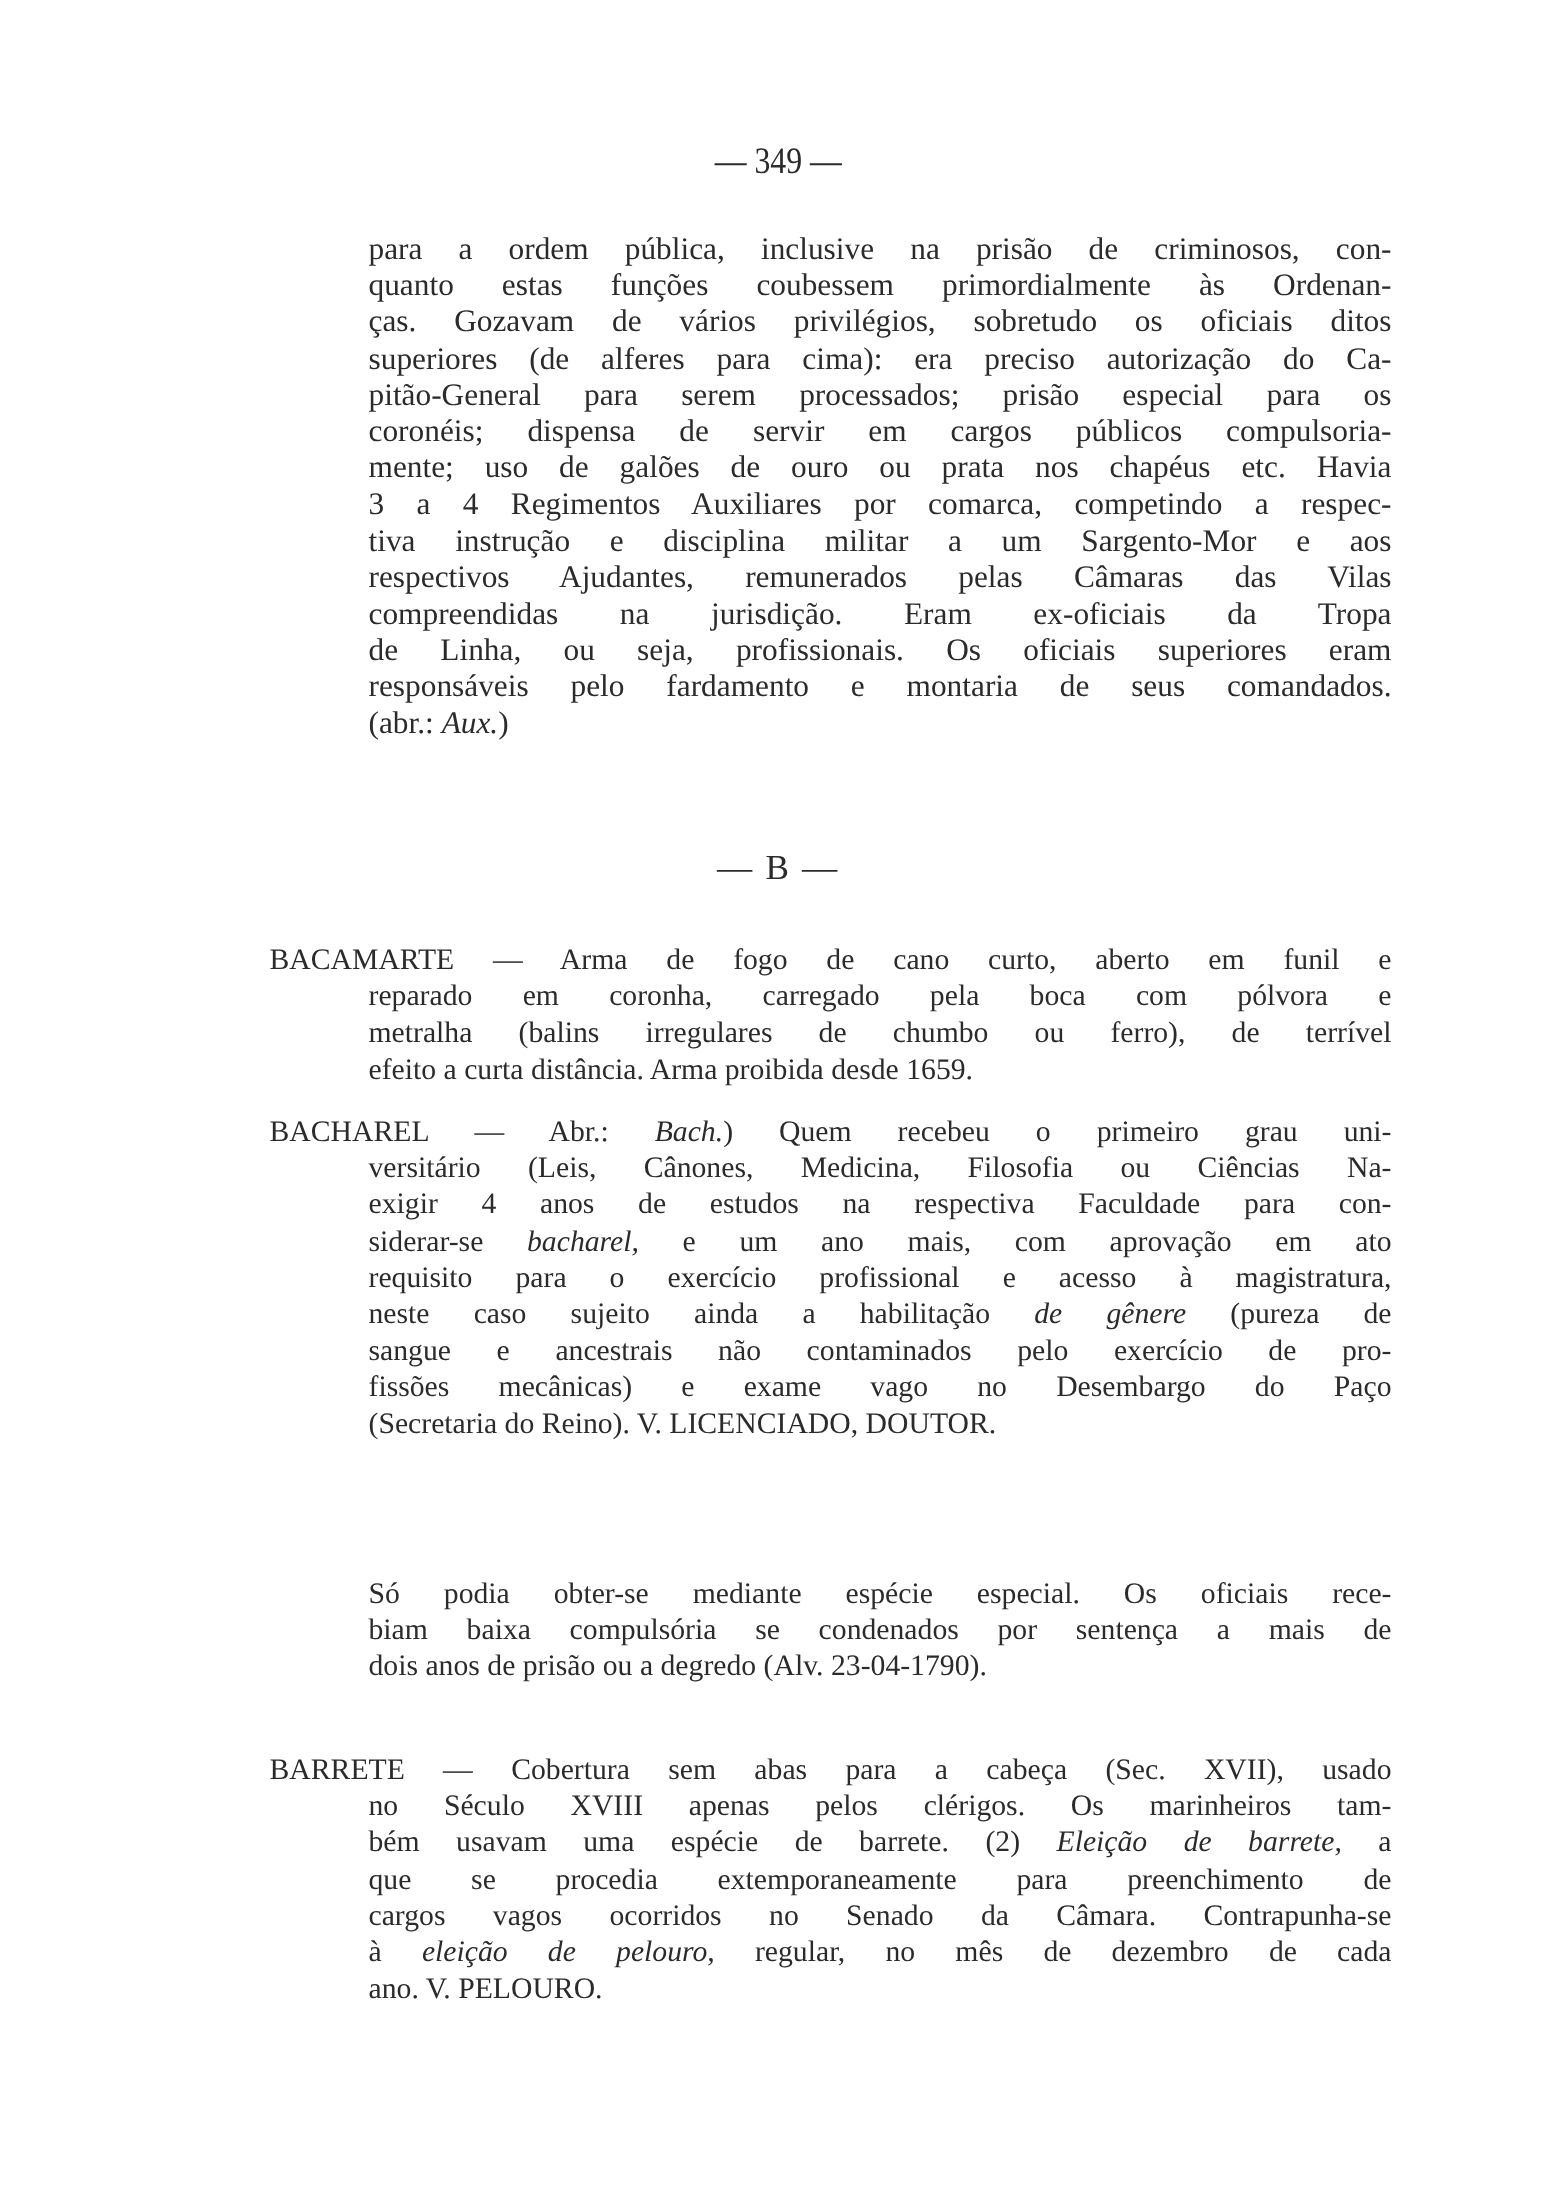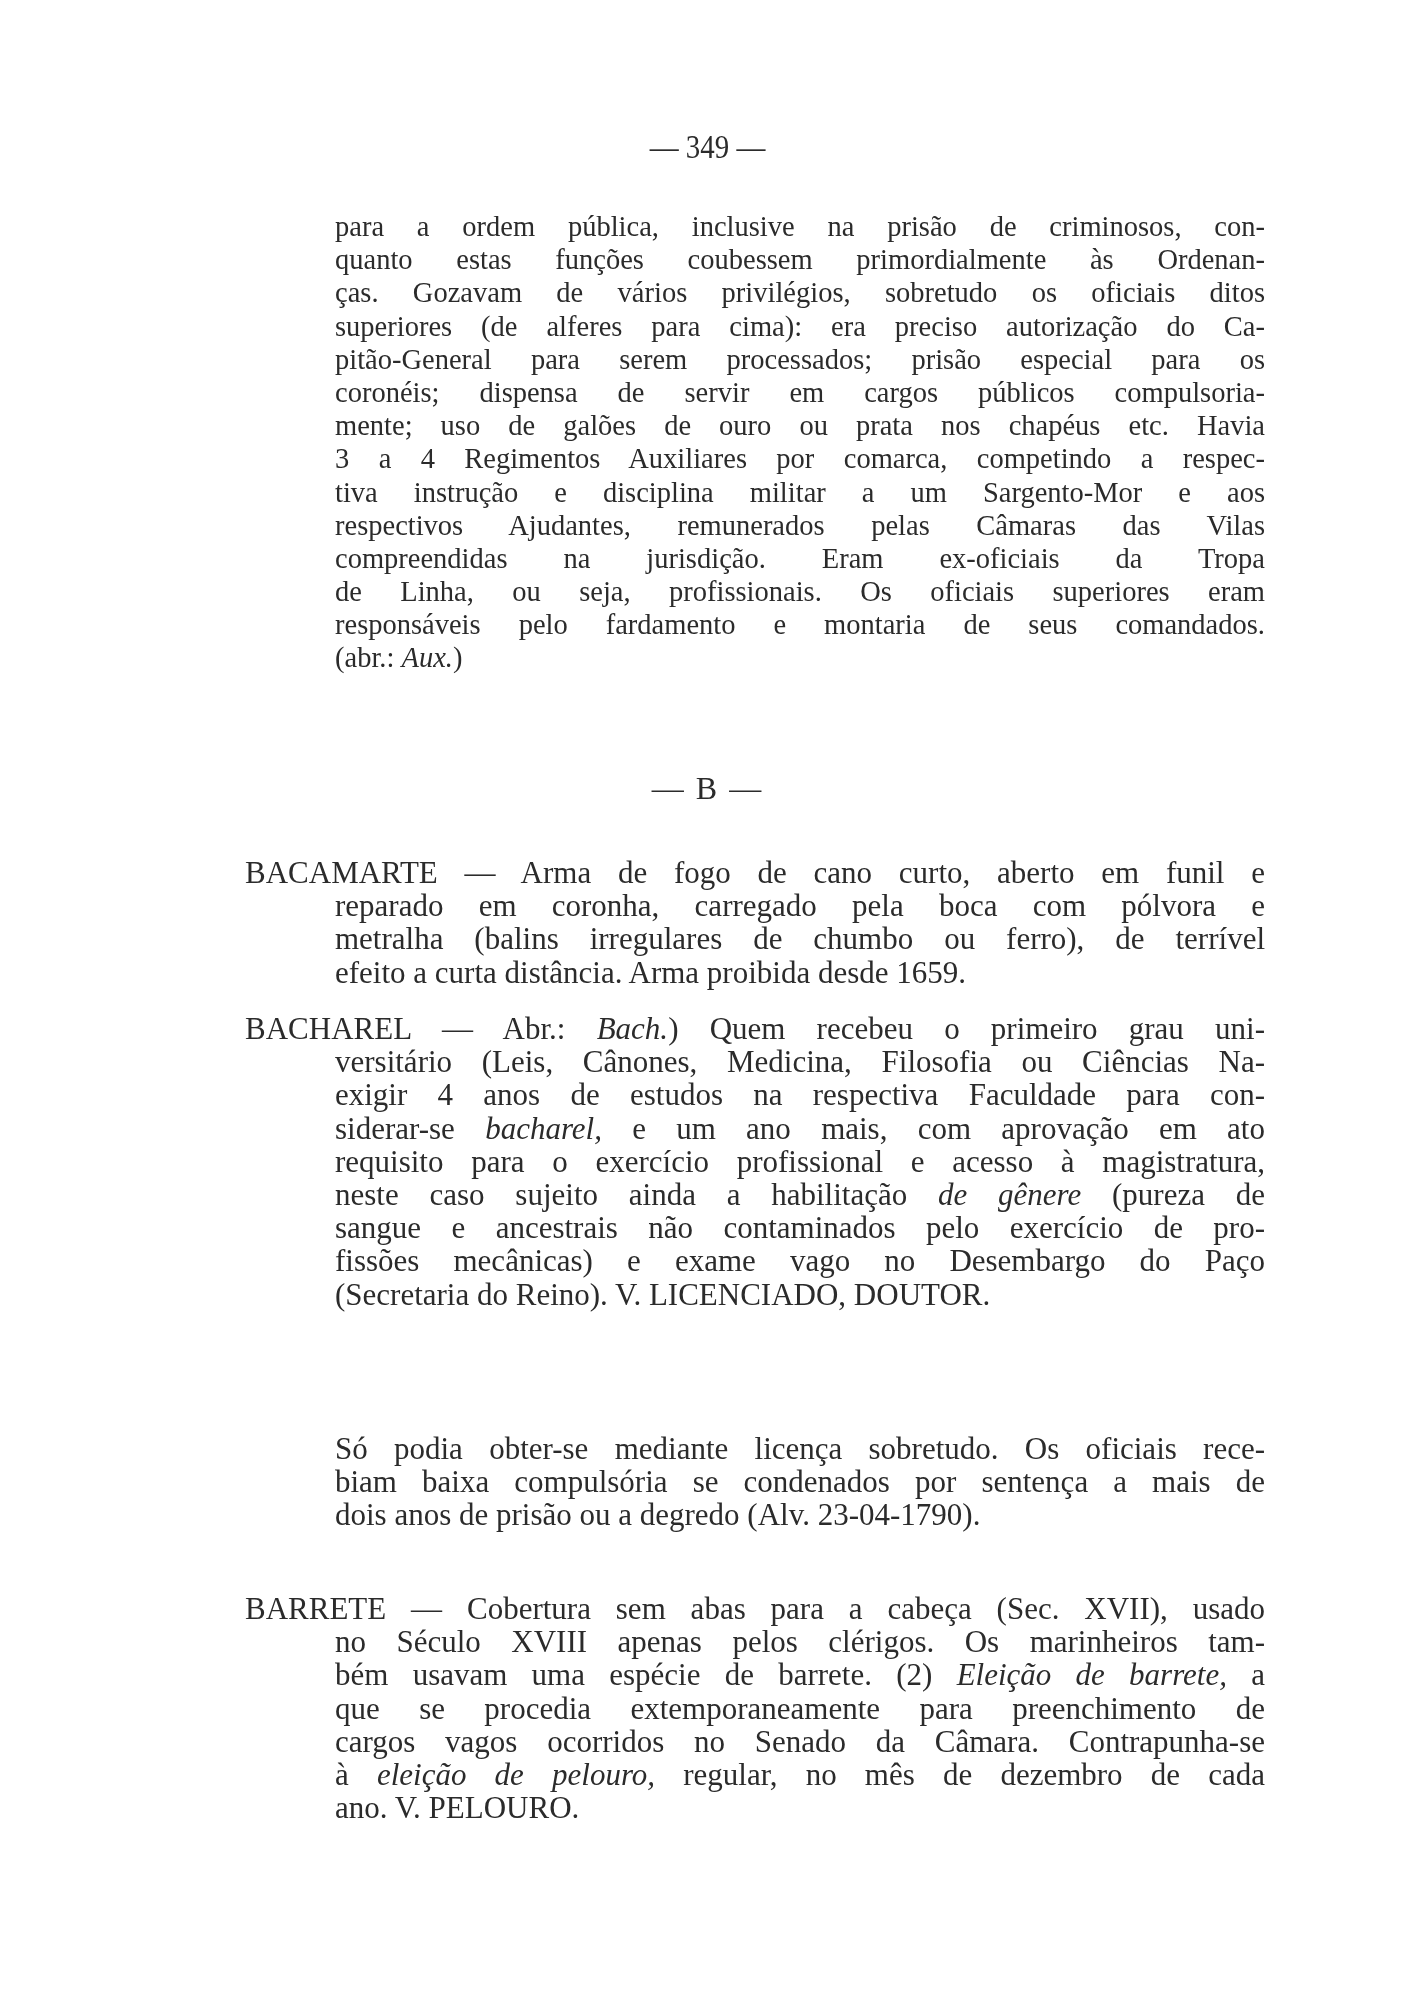--- a/index.html
+++ b/index.html
@@ -33,21 +33,21 @@
     text-align-last: justify;
     white-space: nowrap;
     overflow: visible;
     height: 33.2px;
   }
   .block .line.last { text-align-last: left; }
   .entry {
     position: absolute;
     left: 245px;
     width: 1020px;
-    font-size: 31px;
+    font-size: 27px;
     line-height: 33.2px;
   }
   .entry .line {
     display: block;
     text-align: justify;
     text-align-last: justify;
     white-space: nowrap;
     height: 33.2px;
     padding-left: 90px;
   }
@@ -99,21 +99,21 @@
   <span class="line">exigir 4 anos de estudos na respectiva Faculdade para con-</span>
   <span class="line"><span>siderar-se </span><i>bacharel,</i><span> e um ano mais, com aprovação em ato</span></span>
   <span class="line">requisito para o exercício profissional e acesso à magistratura,</span>
   <span class="line"><span>neste caso sujeito ainda a habilitação </span><i>de gênere</i><span> (pureza de</span></span>
   <span class="line">sangue e ancestrais não contaminados pelo exercício de pro-</span>
   <span class="line">fissões mecânicas) e exame vago no Desembargo do Paço</span>
   <span class="line last">(Secretaria do Reino). V. LICENCIADO, DOUTOR.</span>
 </div>
 
 <div class="entry" style="top:1432px;">
-  <span class="line">Só podia obter-se mediante licença sobretudo. Os oficiais rece-</span>
+  <span class="line">Só podia obter-se mediante espécie especial. Os oficiais rece-</span>
   <span class="line">biam baixa compulsória se condenados por sentença a mais de</span>
   <span class="line last">dois anos de prisão ou a degredo (Alv. 23-04-1790).</span>
 </div>
 
 <div class="entry" style="top:1592px;">
   <span class="line first"><span>BARRETE</span><span> — Cobertura sem abas para a cabeça (Sec. XVII), usado</span></span>
   <span class="line">no Século XVIII apenas pelos clérigos. Os marinheiros tam-</span>
   <span class="line"><span>bém usavam uma espécie de barrete. (2) </span><i>Eleição de barrete,</i><span> a</span></span>
   <span class="line">que se procedia extemporaneamente para preenchimento de</span>
   <span class="line">cargos vagos ocorridos no Senado da Câmara. Contrapunha-se</span>

